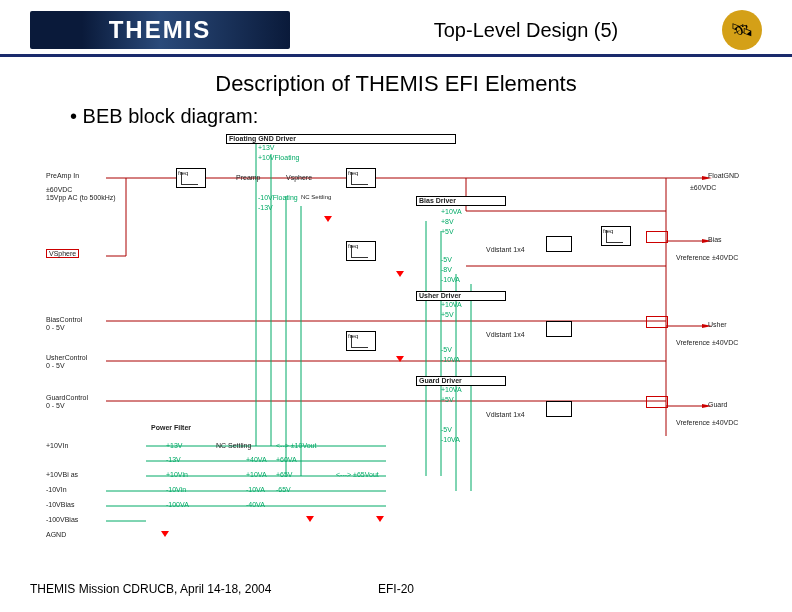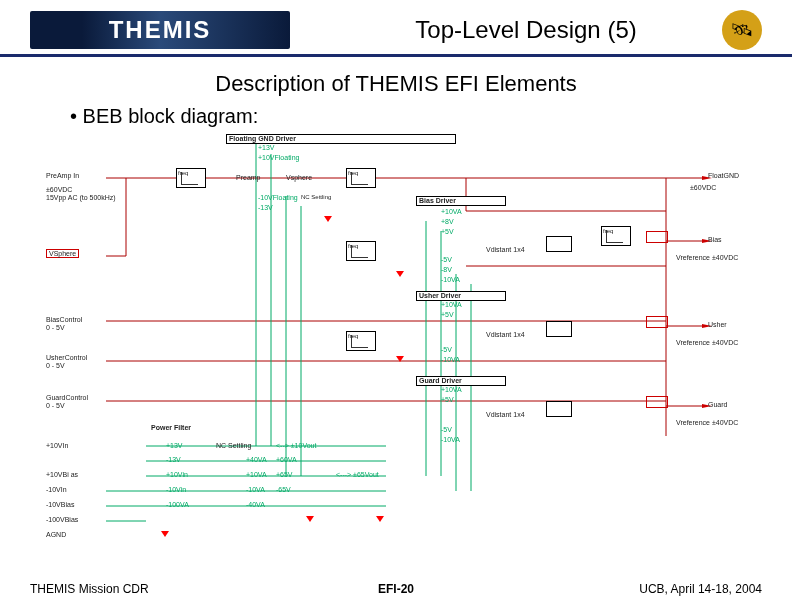--- a/index.html
+++ b/index.html
@@ -26,21 +26,21 @@
     align-items: center;
     justify-content: center;
     color: #fff;
     font-weight: bold;
     font-size: 24px;
     letter-spacing: 2px;
   }
   .title {
     flex: 1;
     text-align: center;
-    font-size: 24px;
+    font-size: 20px;
     padding-left: 40px;
   }
   .crest {
     width: 40px;
     height: 40px;
     background: #d4a017;
     border-radius: 50%;
     display: flex;
     align-items: center;
     justify-content: center;
@@ -95,25 +95,24 @@
     border-right: 4px solid transparent;
     border-top: 6px solid #f00;
   }
   .diagram svg { position: absolute; top: 0; left: 0; }
   .footer {
     position: absolute;
     bottom: 16px;
     left: 0;
     width: 100%;
     display: flex;
-    justify-content: space-between;
     padding: 0 30px;
     font-size: 12px;
   }
-  .footer-center { position: absolute; left: 50%; transform: translateX(-50%); font-weight: bold; }
+  .footer-center { position: absolute; left: 50%; transform: translateX(-50%); }
 </style>
 </head>
 <body>
 
 <div class="header">
   <div class="logo">THEMIS</div>
   <div class="title">Top-Level Design (5)</div>
   <div class="crest">🛰</div>
 </div>
 

